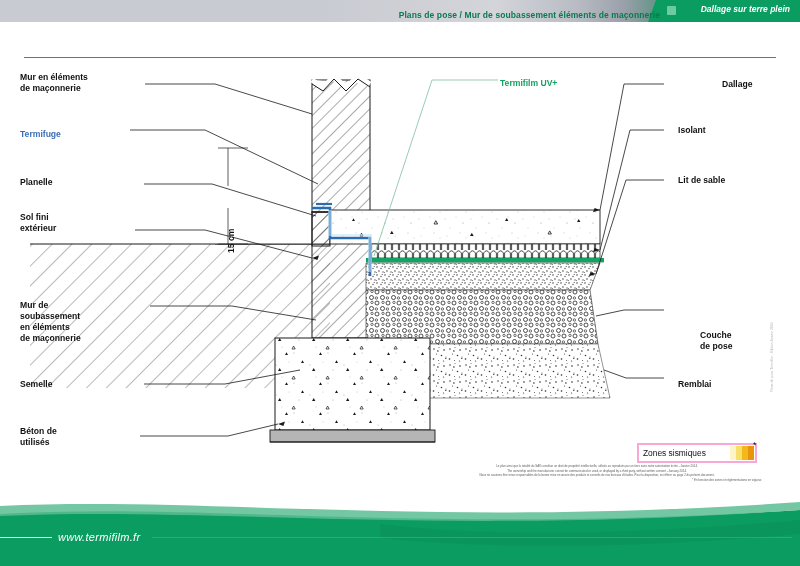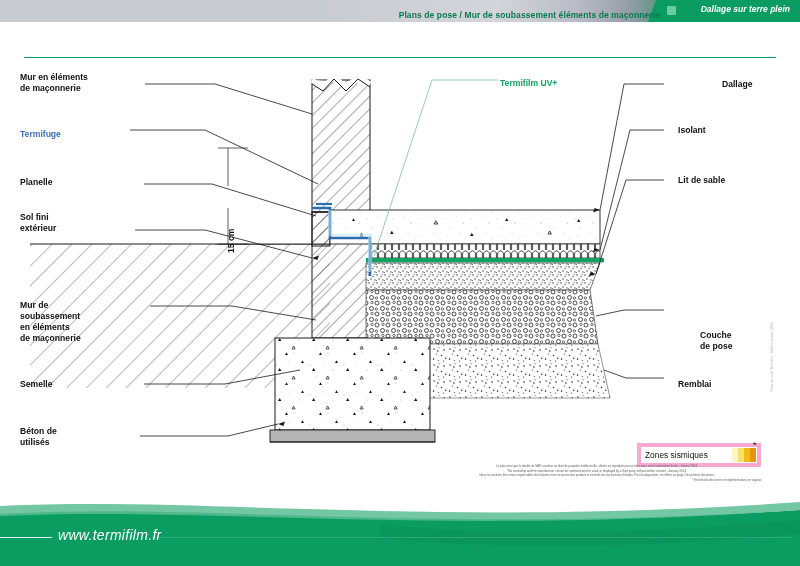--- a/index.html
+++ b/index.html
@@ -39,41 +39,41 @@
     font-weight:bold;}
   .lbl.r{text-align:left;}
   .lbl.l{text-align:left;}
   .lbl.blue{color:#3d6fb5;}
   .lbl.green{color:#12a362;}
   .dim-lbl{position:absolute;font-size:8.6px;font-weight:bold;color:#111;
     transform:rotate(-90deg);transform-origin:left top;white-space:nowrap;}
 
   
   .zones{position:absolute;left:637px;top:443px;width:116px;height:16px;
-    border:4px solid #f9a8d4;background:#fff;display:flex;align-items:center;}
+    border:2px solid #f9a8d4;background:#fff;display:flex;align-items:center;}
   .zones-label{font-size:8.4px;color:#111;padding-left:4px;flex:1;white-space:nowrap;}
   .zones-swatch{width:30px;height:14px;margin-right:1px;display:flex;}
   .zones-swatch i{display:block;height:100%;}
   .zones-star{position:absolute;left:753px;top:440px;font-size:9px;color:#111;}
 
   
   .fineprint{position:absolute;left:432px;top:464px;width:330px;
     font-size:2.9px;line-height:4.6px;color:#5c5c5c;text-align:center;}
   .fineprint p{margin:0;}
   .fineprint p.last{text-align:right;}
   .fineprint p.ital{text-align:center;}
 
   
   .sidetext{position:absolute;left:770px;top:392px;font-size:3.4px;color:#b6b6b6;
     transform:rotate(-90deg);transform-origin:left top;white-space:nowrap;}
 
   
   .footer{position:absolute;left:0;bottom:0;width:800px;height:72px;overflow:hidden;}
   .footer svg{display:block;}
-  .footer-url{position:absolute;left:58px;bottom:23px;font-size:14px;color:#ffffff;
+  .footer-url{position:absolute;left:58px;bottom:23px;font-size:11px;color:#ffffff;
     font-style:italic;letter-spacing:.3px;}
   .footer-rule-l{position:absolute;left:0px;bottom:28px;width:52px;height:1px;background:#d8f0e4;}
   .footer-rule-r{position:absolute;left:152px;bottom:28px;width:640px;height:1px;background:#3fb88a;opacity:.55;}
 </style>
 </head>
 <body>
 
 <div id="page">
 
   <div class="topbar">

